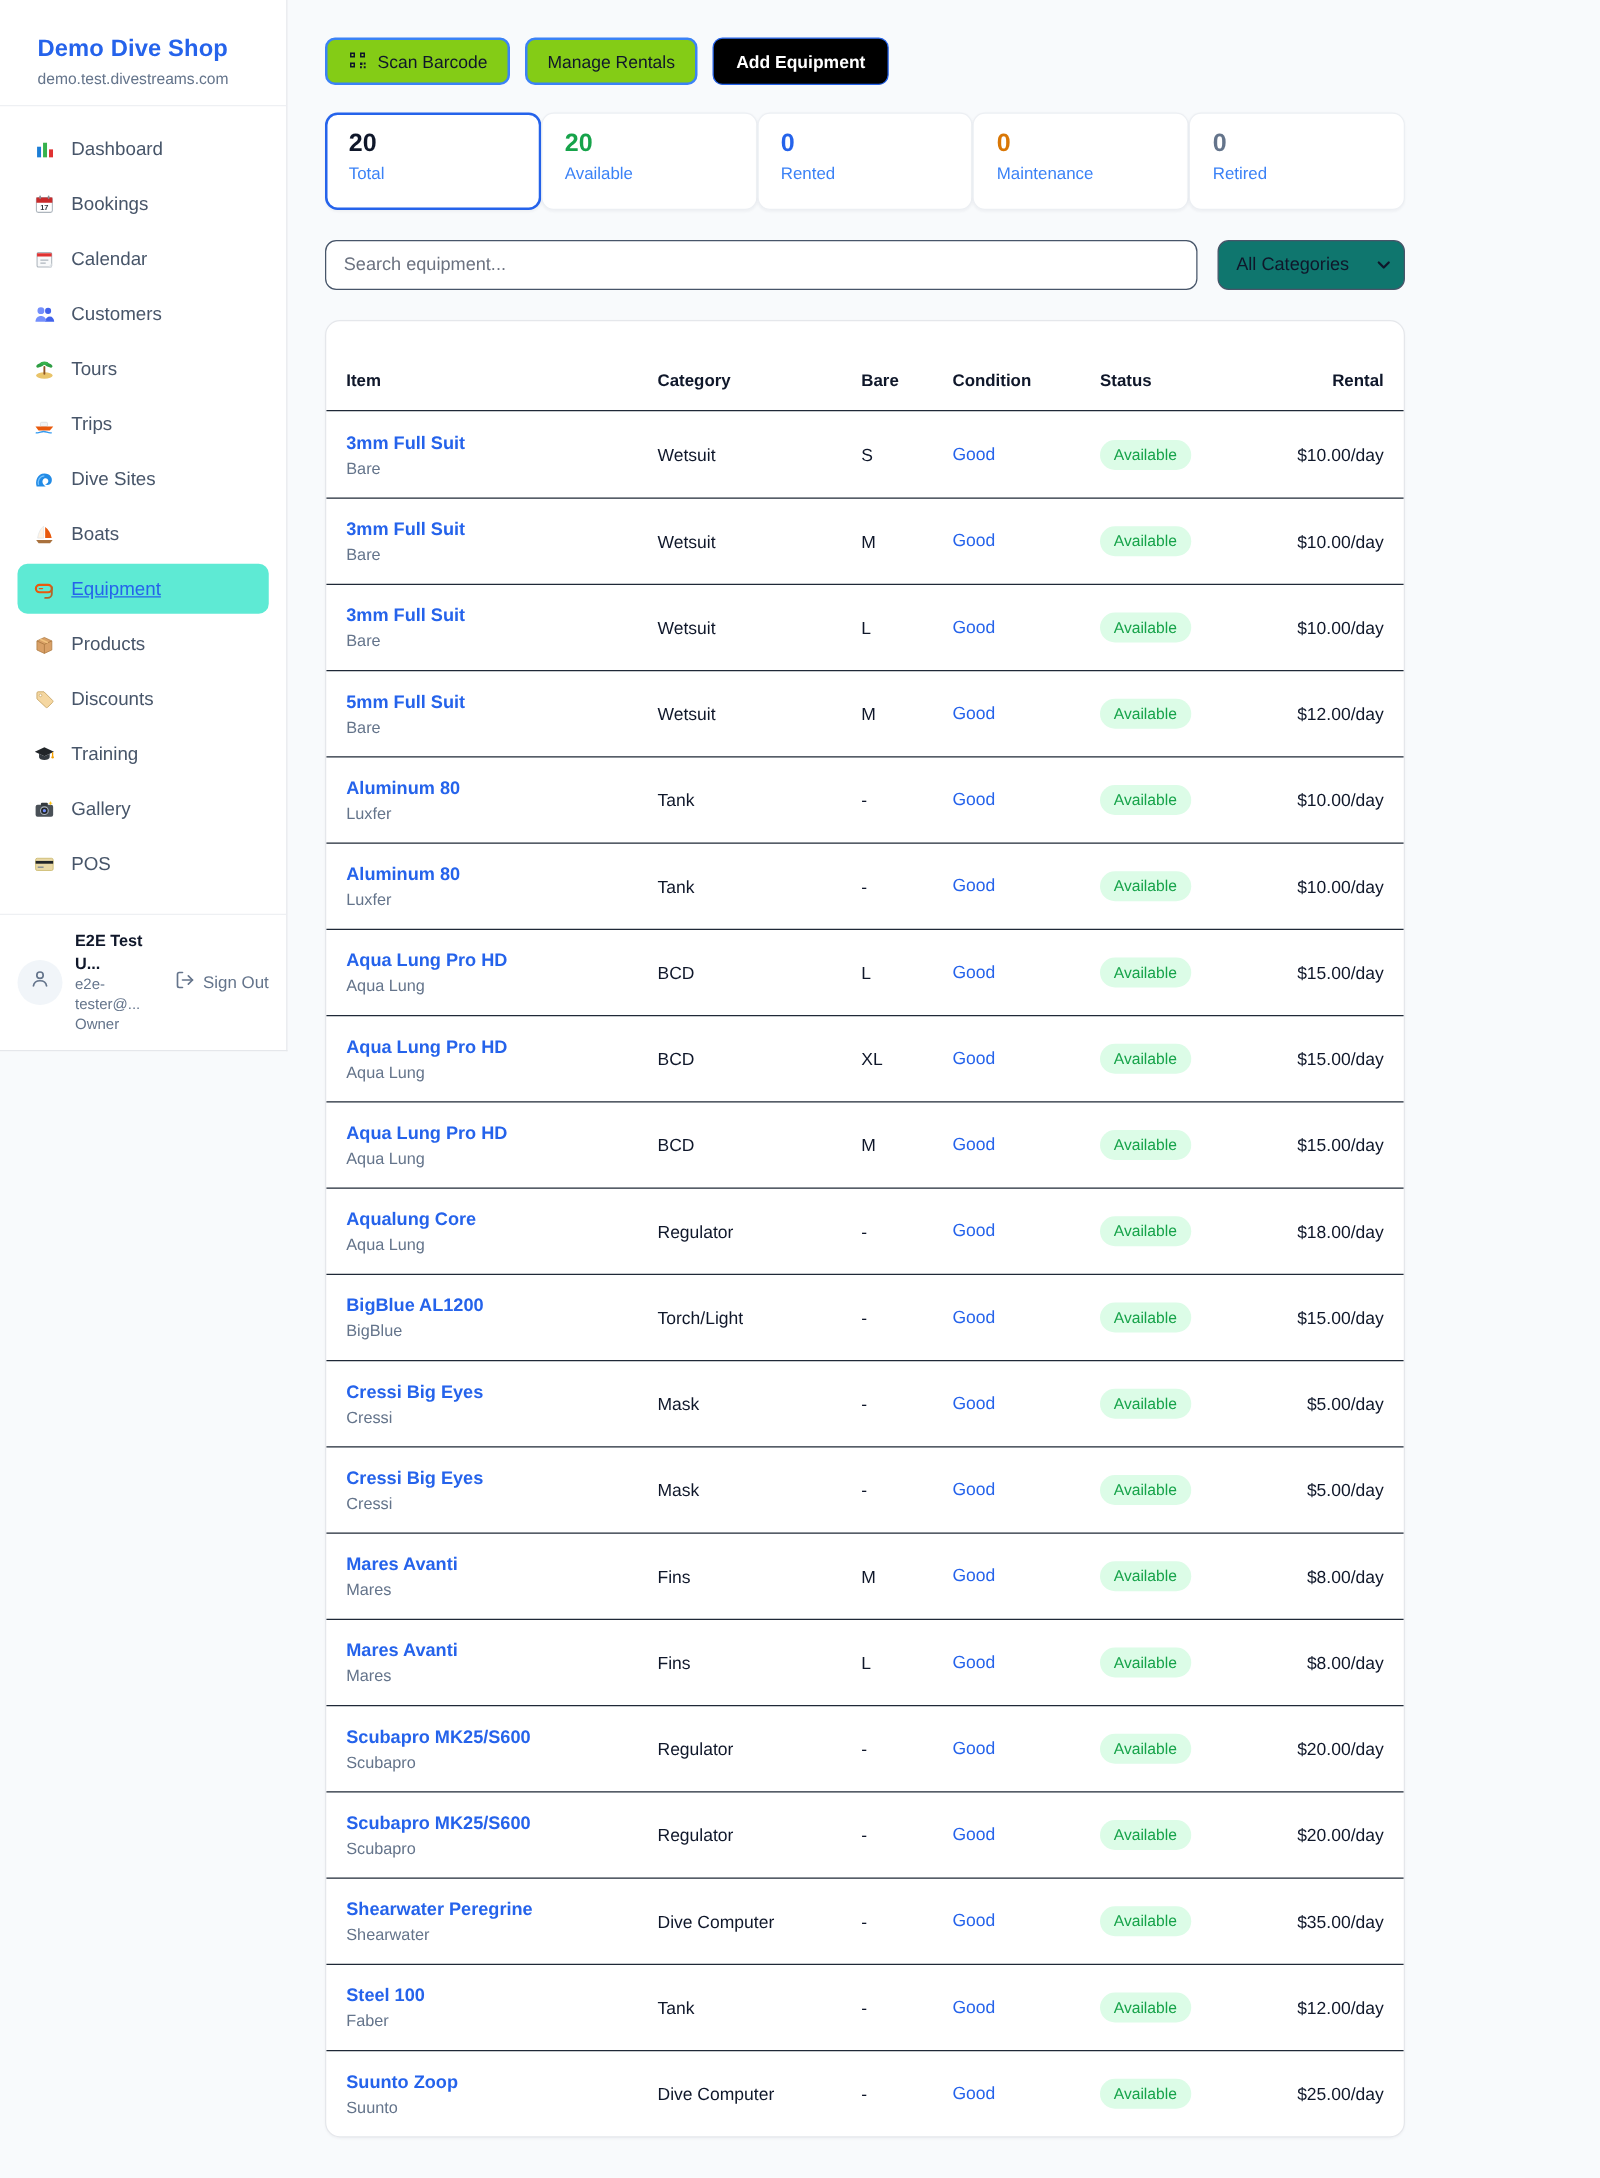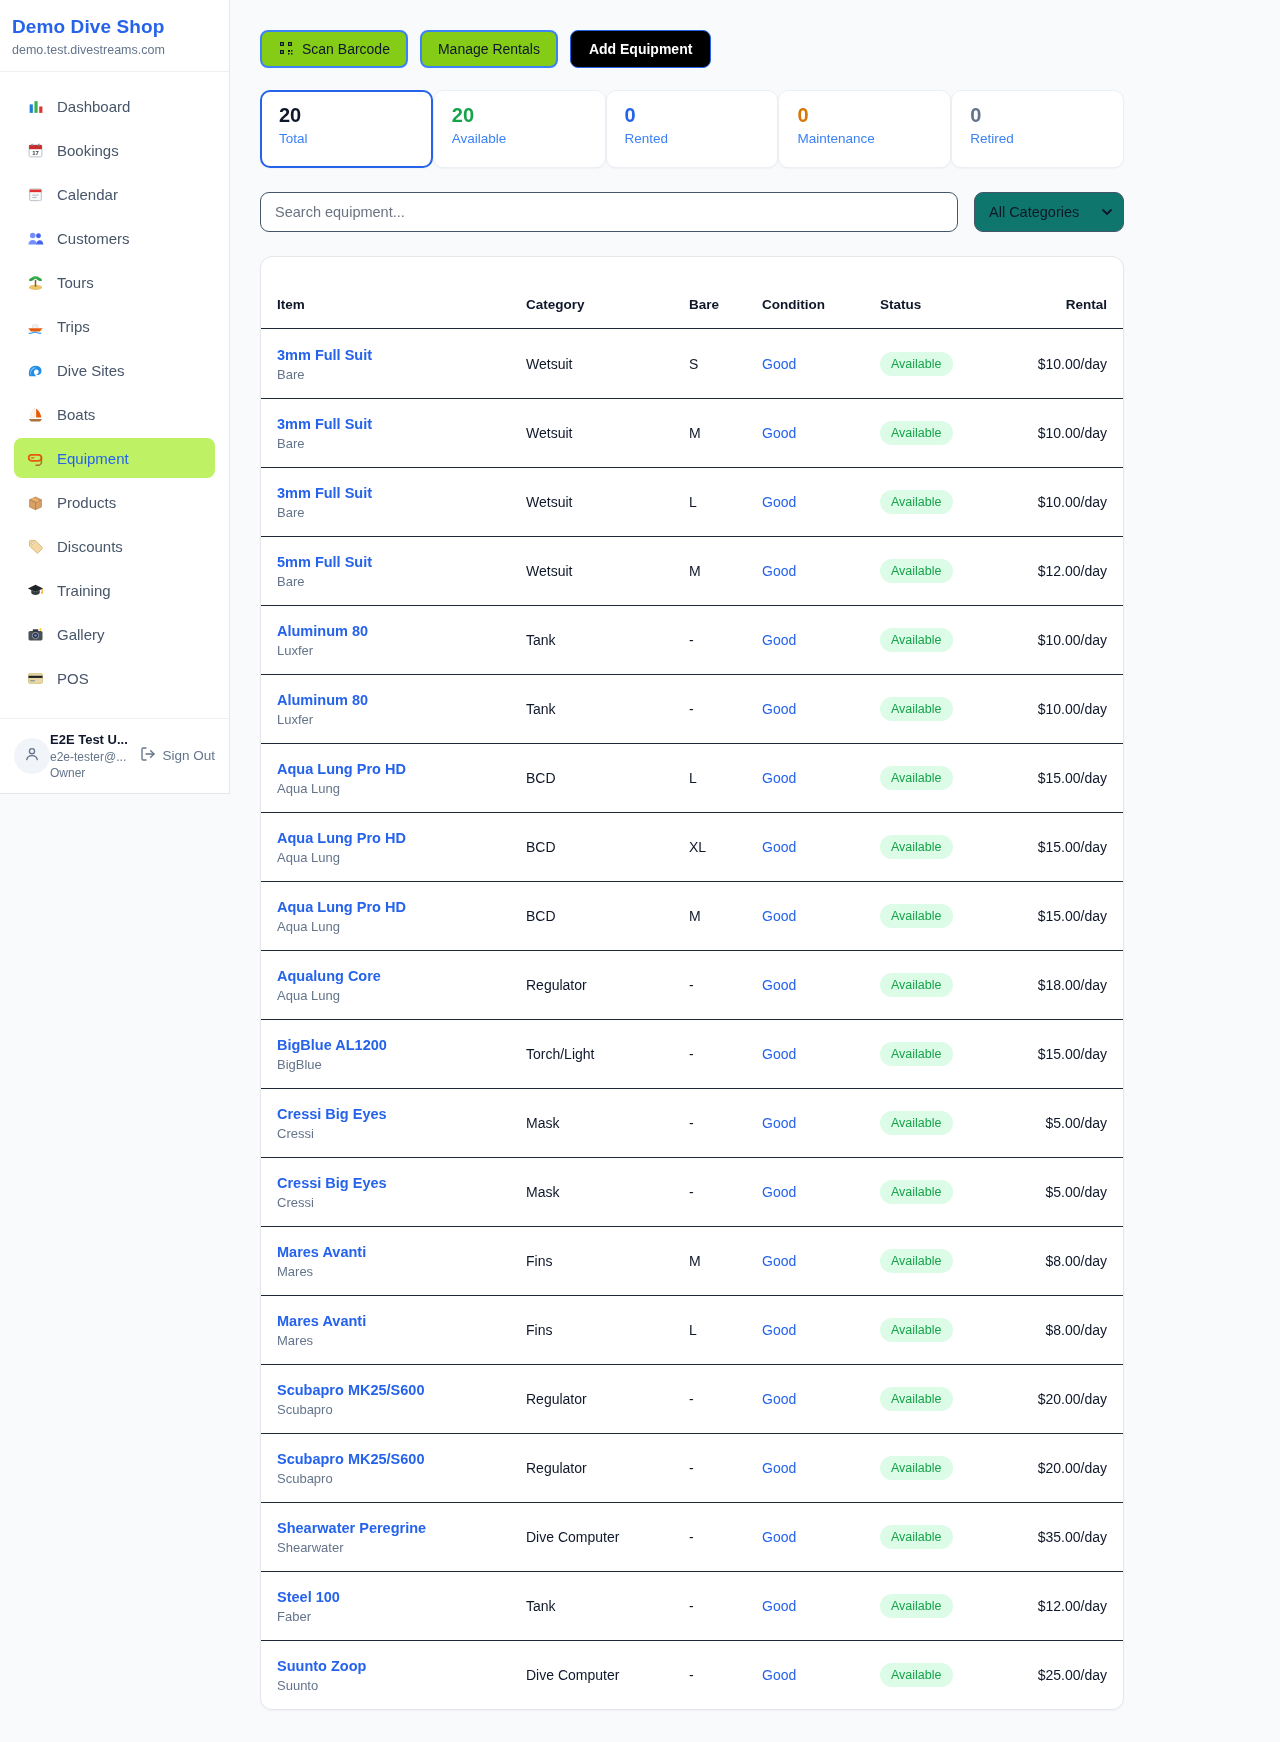--- a/index.html
+++ b/index.html
@@ -1,29 +1,29 @@
 <!DOCTYPE html>
 <html><head>
 <meta charset="utf-8">
 <style>
   * { margin:0; padding:0; box-sizing:border-box; }
   html,body { width:1280px; background:#f8fafc; font-family:"Liberation Sans","DejaVu Sans",sans-serif; color:#0f172a; }
   body { min-height:1742px; position:relative; }
 
   
   .sidebar { position:absolute; left:0; top:0; width:230px; background:#fff; border-right:1px solid #e5e7eb; border-bottom:1px solid #e5e7eb; }
-  .brand { padding:16px 12px 14px; border-bottom:1px solid #eef0f3; }
+  .brand { padding:16px 30px 14px; border-bottom:1px solid #eef0f3;margin-top:13px; }
   .brand-name { color:#2563eb; font-size:19px; font-weight:700; letter-spacing:.1px; }
   .brand-domain { margin-top:5px; color:#64748b; font-size:12.5px; }
   .nav { list-style:none; padding:14px 14px 16px; }
   .nav-item { display:flex; align-items:center; height:40px; padding:0 12px; margin-bottom:4px; border-radius:8px; color:#475569; font-size:15px; cursor:pointer; }
-  .nav-item.active { background:#bef264; color:#2563eb; font-weight:500; }
+  .nav-item.active { background:#5eead4; color:#2563eb; font-weight:500;text-decoration:underline; }
   .nav-icon { width:18px; height:18px; margin-right:13px; display:inline-flex; align-items:center; justify-content:center; flex:0 0 18px; }
   .nav-icon svg { width:17px; height:17px; }
-  .userbox { border-top:1px solid #eef0f3; padding:12px 14px; display:flex; align-items:center; }
+  .userbox { border-top:1px solid #eef0f3; padding:12px 14px; display:flex; align-items:center; gap:10px; }
   .avatar { width:36px; height:36px; border-radius:50%; background:#f1f5f9; display:flex; align-items:center; justify-content:center; flex:0 0 36px; }
   .uinfo { line-height:1.35; min-width:0; }
   .uname { font-size:13px; font-weight:700; color:#0f172a; }
   .uemail,.urole { font-size:12px; color:#64748b; }
   .signout { margin-left:auto; display:flex; align-items:center; gap:6px; color:#64748b; font-size:13.5px; background:none; border:none; cursor:pointer; white-space:nowrap; font-family:inherit; }
 
   
   .main { margin-left:230px; padding:26px 0 30px 30px; }
   .content { width:864px; }
 

